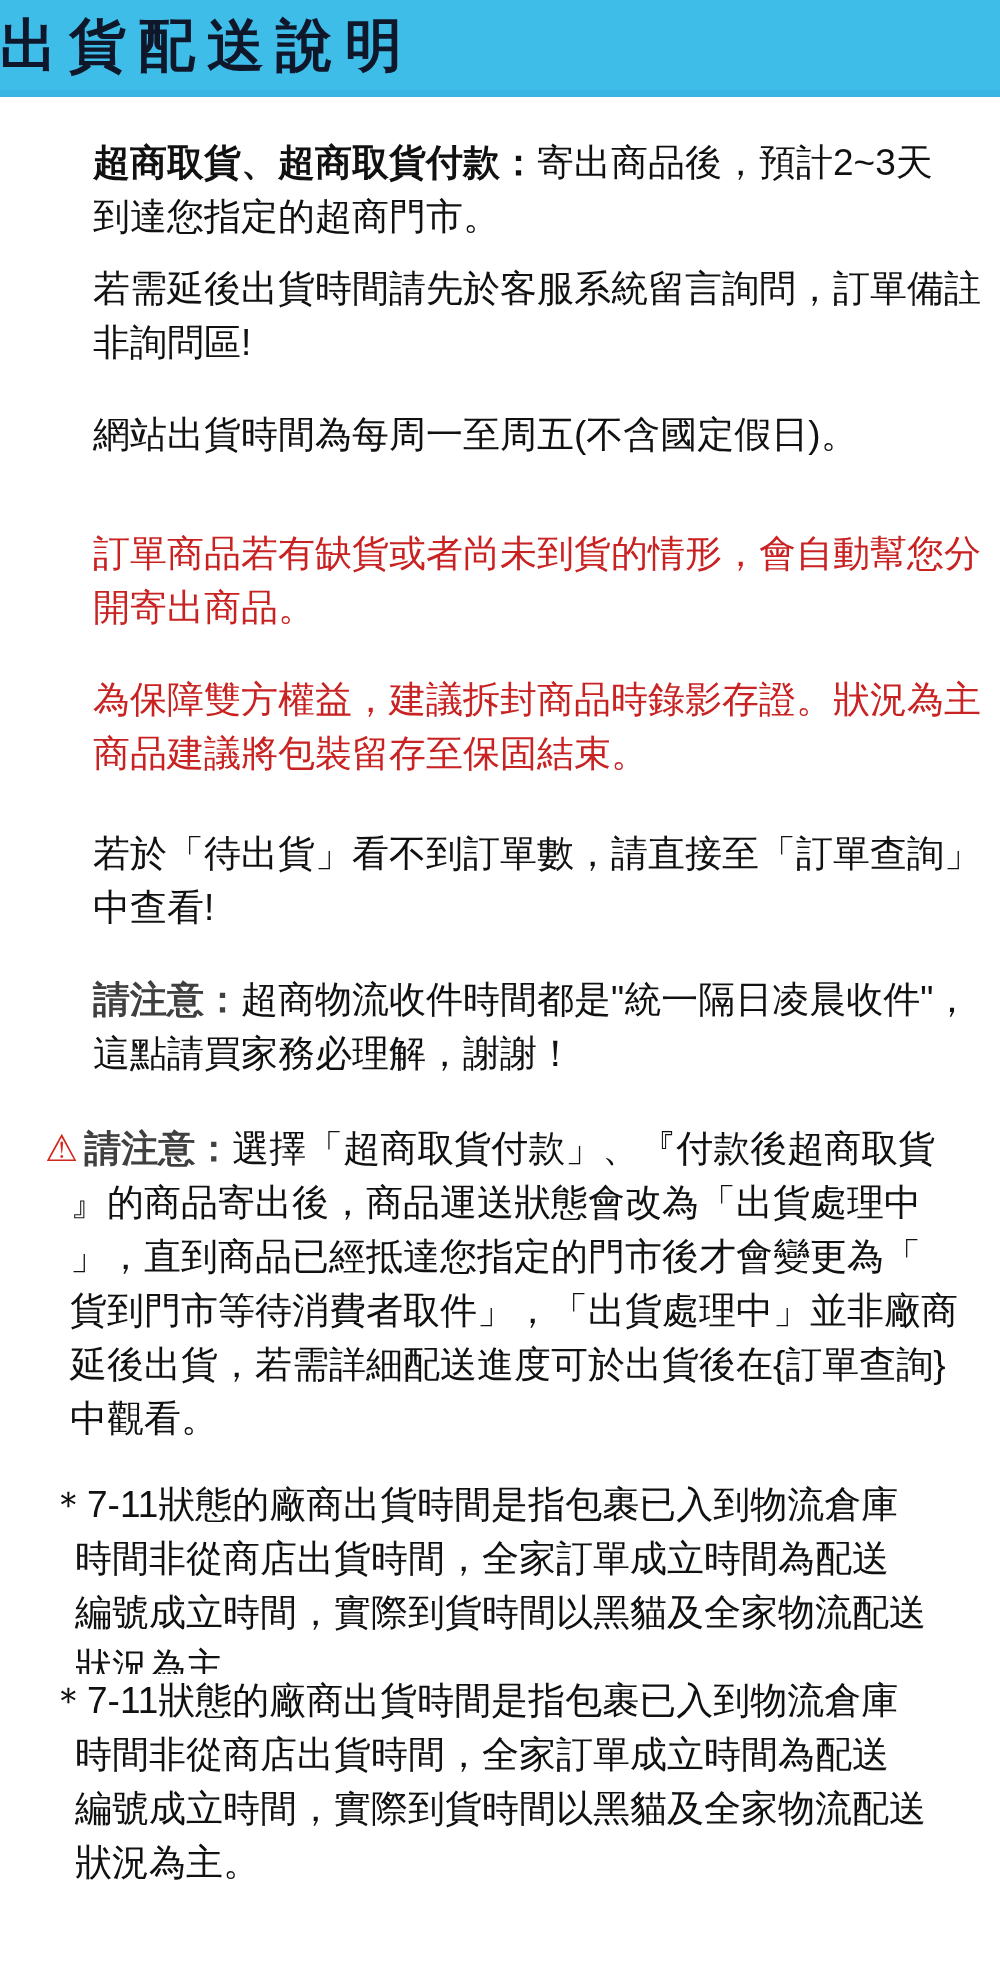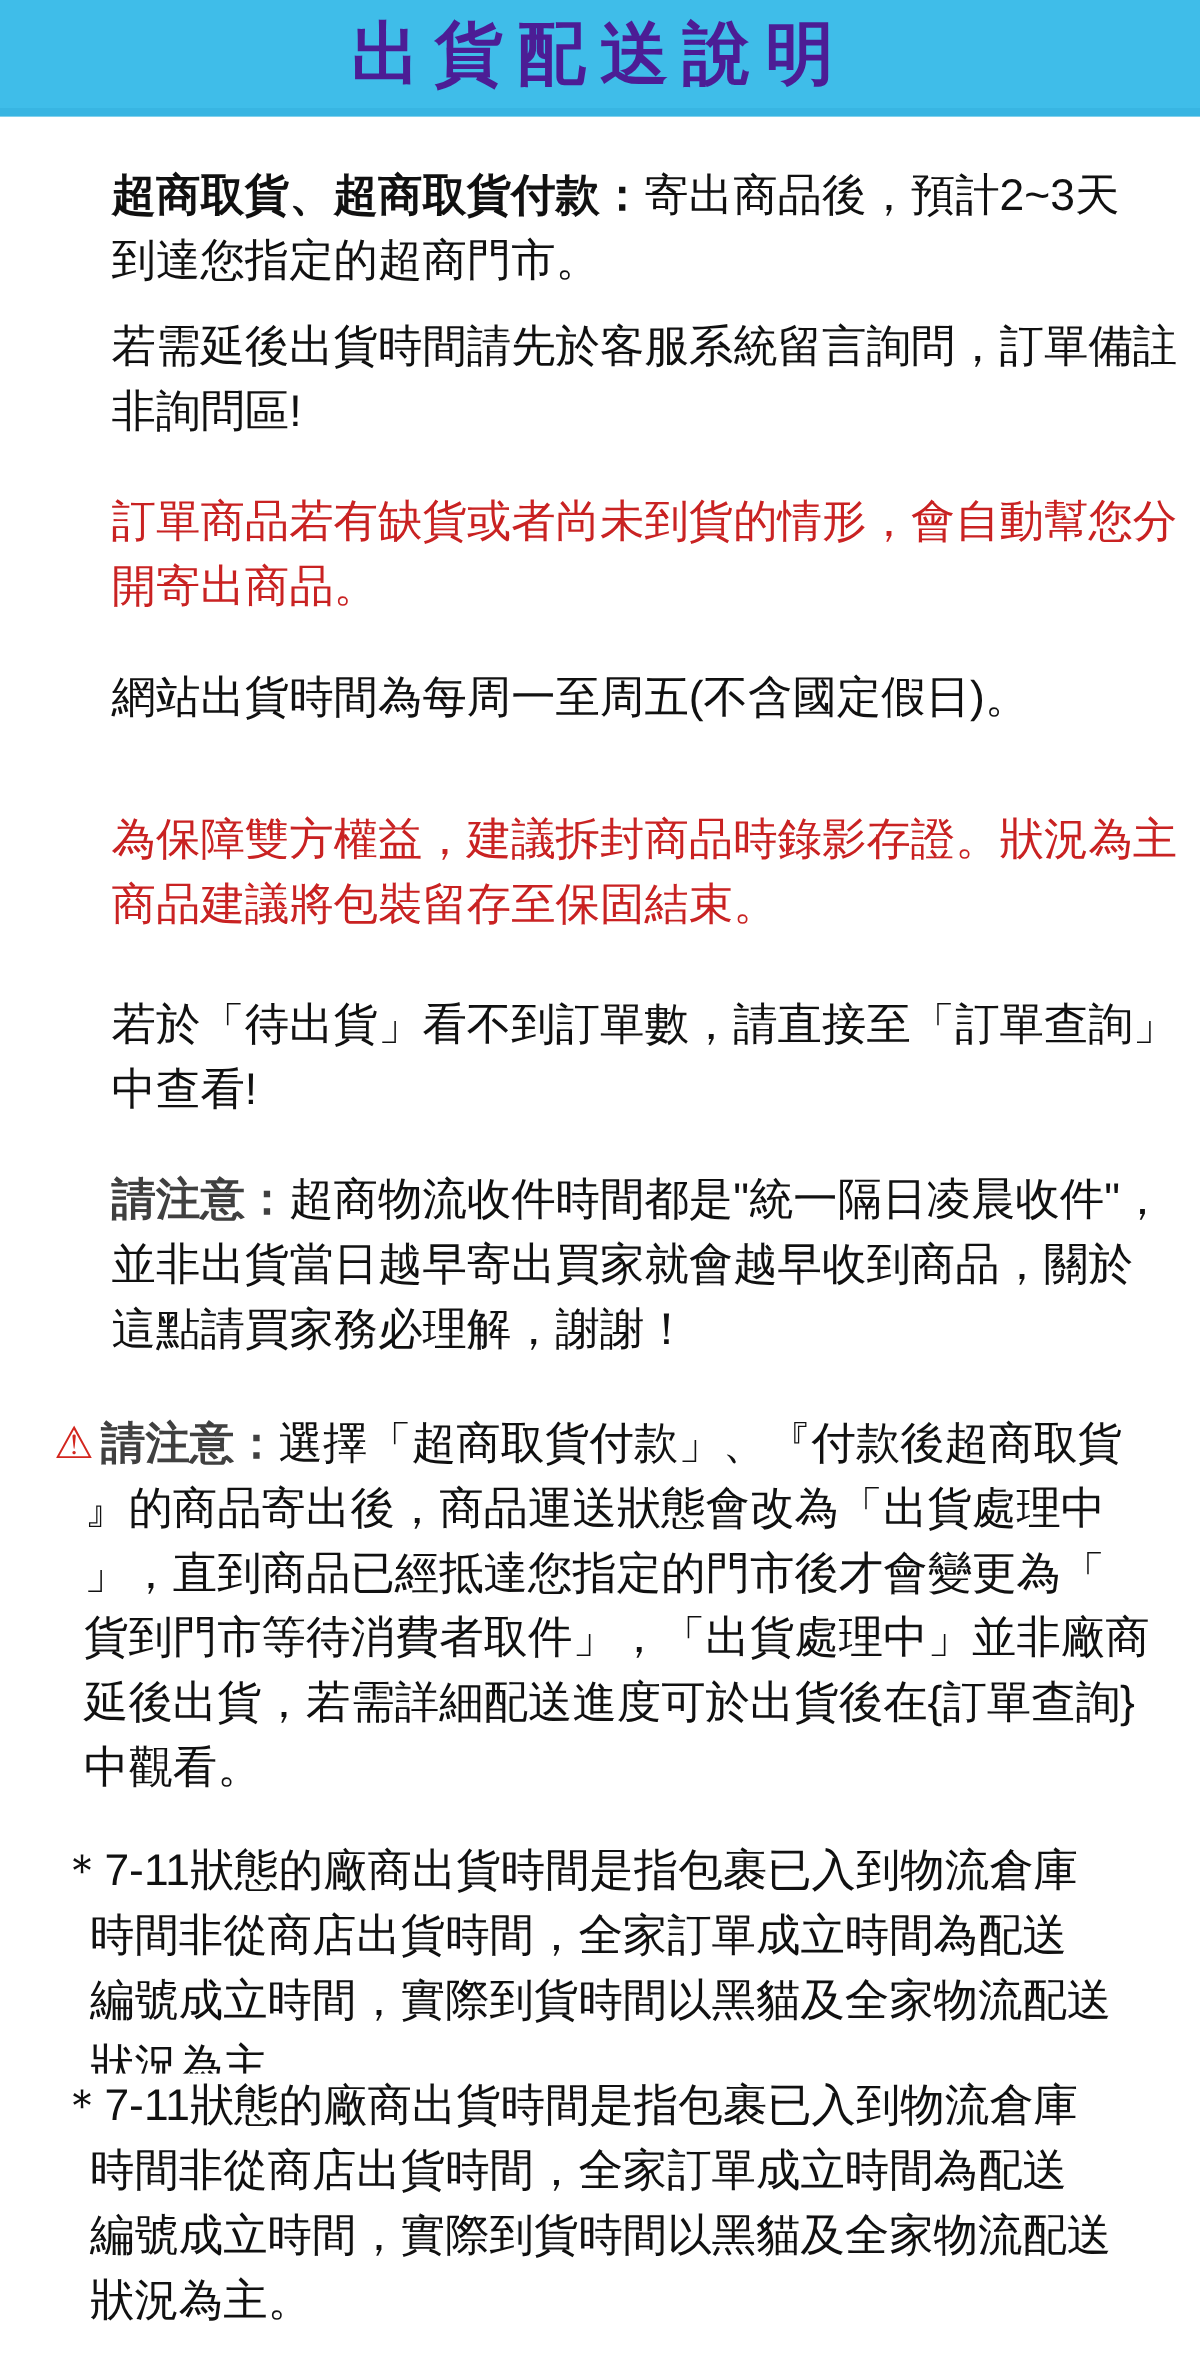--- a/index.html
+++ b/index.html
@@ -18,23 +18,22 @@
     height:97px;
     background:#3FBDE9;
     border-bottom:7px solid #38B5E2;
     box-sizing:border-box;
   }
   .banner h1{
     margin:0;
     font-size:57px;
     line-height:90px;
     font-weight:bold;
-    text-align:center;
     letter-spacing:12px;
-    color:#4c1d95;
+    color:#0f172a;
   }
   
   .content{
     padding-top:39px;
     font-size:37px;
     line-height:54px;
     padding-left:20px;
   }
   .para{
     position:relative;
@@ -115,34 +114,34 @@
     <section class="para s2">
       <span class="lead-clip">⚠</span>
       <div class="ln">
         <span>若需延後出貨時間請先於客服系統留言詢問，訂單備註</span>
       </div>
       <div class="ln">
         <span>非詢問區!</span>
       </div>
     </section>
 
+    <section class="para s3">
+      <span class="lead-clip">⚠</span>
+      <div class="ln">
+        <span>網站出貨時間為每周一至周五(不含國定假日)。</span>
+      </div>
+    </section>
+
     <section class="para red s4">
       <span class="lead-clip">⚠</span>
       <div class="ln">
         <span>訂單商品若有缺貨或者尚未到貨的情形，會自動幫您分</span>
       </div>
       <div class="ln">
         <span>開寄出商品。</span>
-      </div>
-    </section>
-
-    <section class="para s3">
-      <span class="lead-clip">⚠</span>
-      <div class="ln">
-        <span>網站出貨時間為每周一至周五(不含國定假日)。</span>
       </div>
     </section>
 
     <section class="para red s5">
       <span class="lead-clip">⚠</span>
       <div class="ln">
         <span>為保障雙方權益，建議拆封商品時錄影存證。狀況為主</span>
       </div>
       <div class="ln">
         <span>商品建議將包裝留存至保固結束。</span>
@@ -158,23 +157,20 @@
         <span>中查看!</span>
       </div>
     </section>
 
     <section class="para s7">
       <span class="lead-clip notice">⚠</span>
       <div class="ln">
         <span class="notice">請注意：</span><span>超商物流收件時間都是"統一隔日凌晨收件"，</span>
       </div>
       <div class="ln">
-        <span>並非出貨當日越早寄出買家就會越早收到商品，關於</span>
-      </div>
-      <div class="ln">
         <span>這點請買家務必理解，謝謝！</span>
       </div>
     </section>
 
     <section class="para-warning s8">
       <div class="ln">
         <span class="warn-icon">⚠</span><span class="notice">請注意：</span><span>選擇「超商取貨付款」、『付款後超商取貨</span>
       </div>
       <div class="ln hang">
         <span>』的商品寄出後，商品運送狀態會改為「出貨處理中</span>

